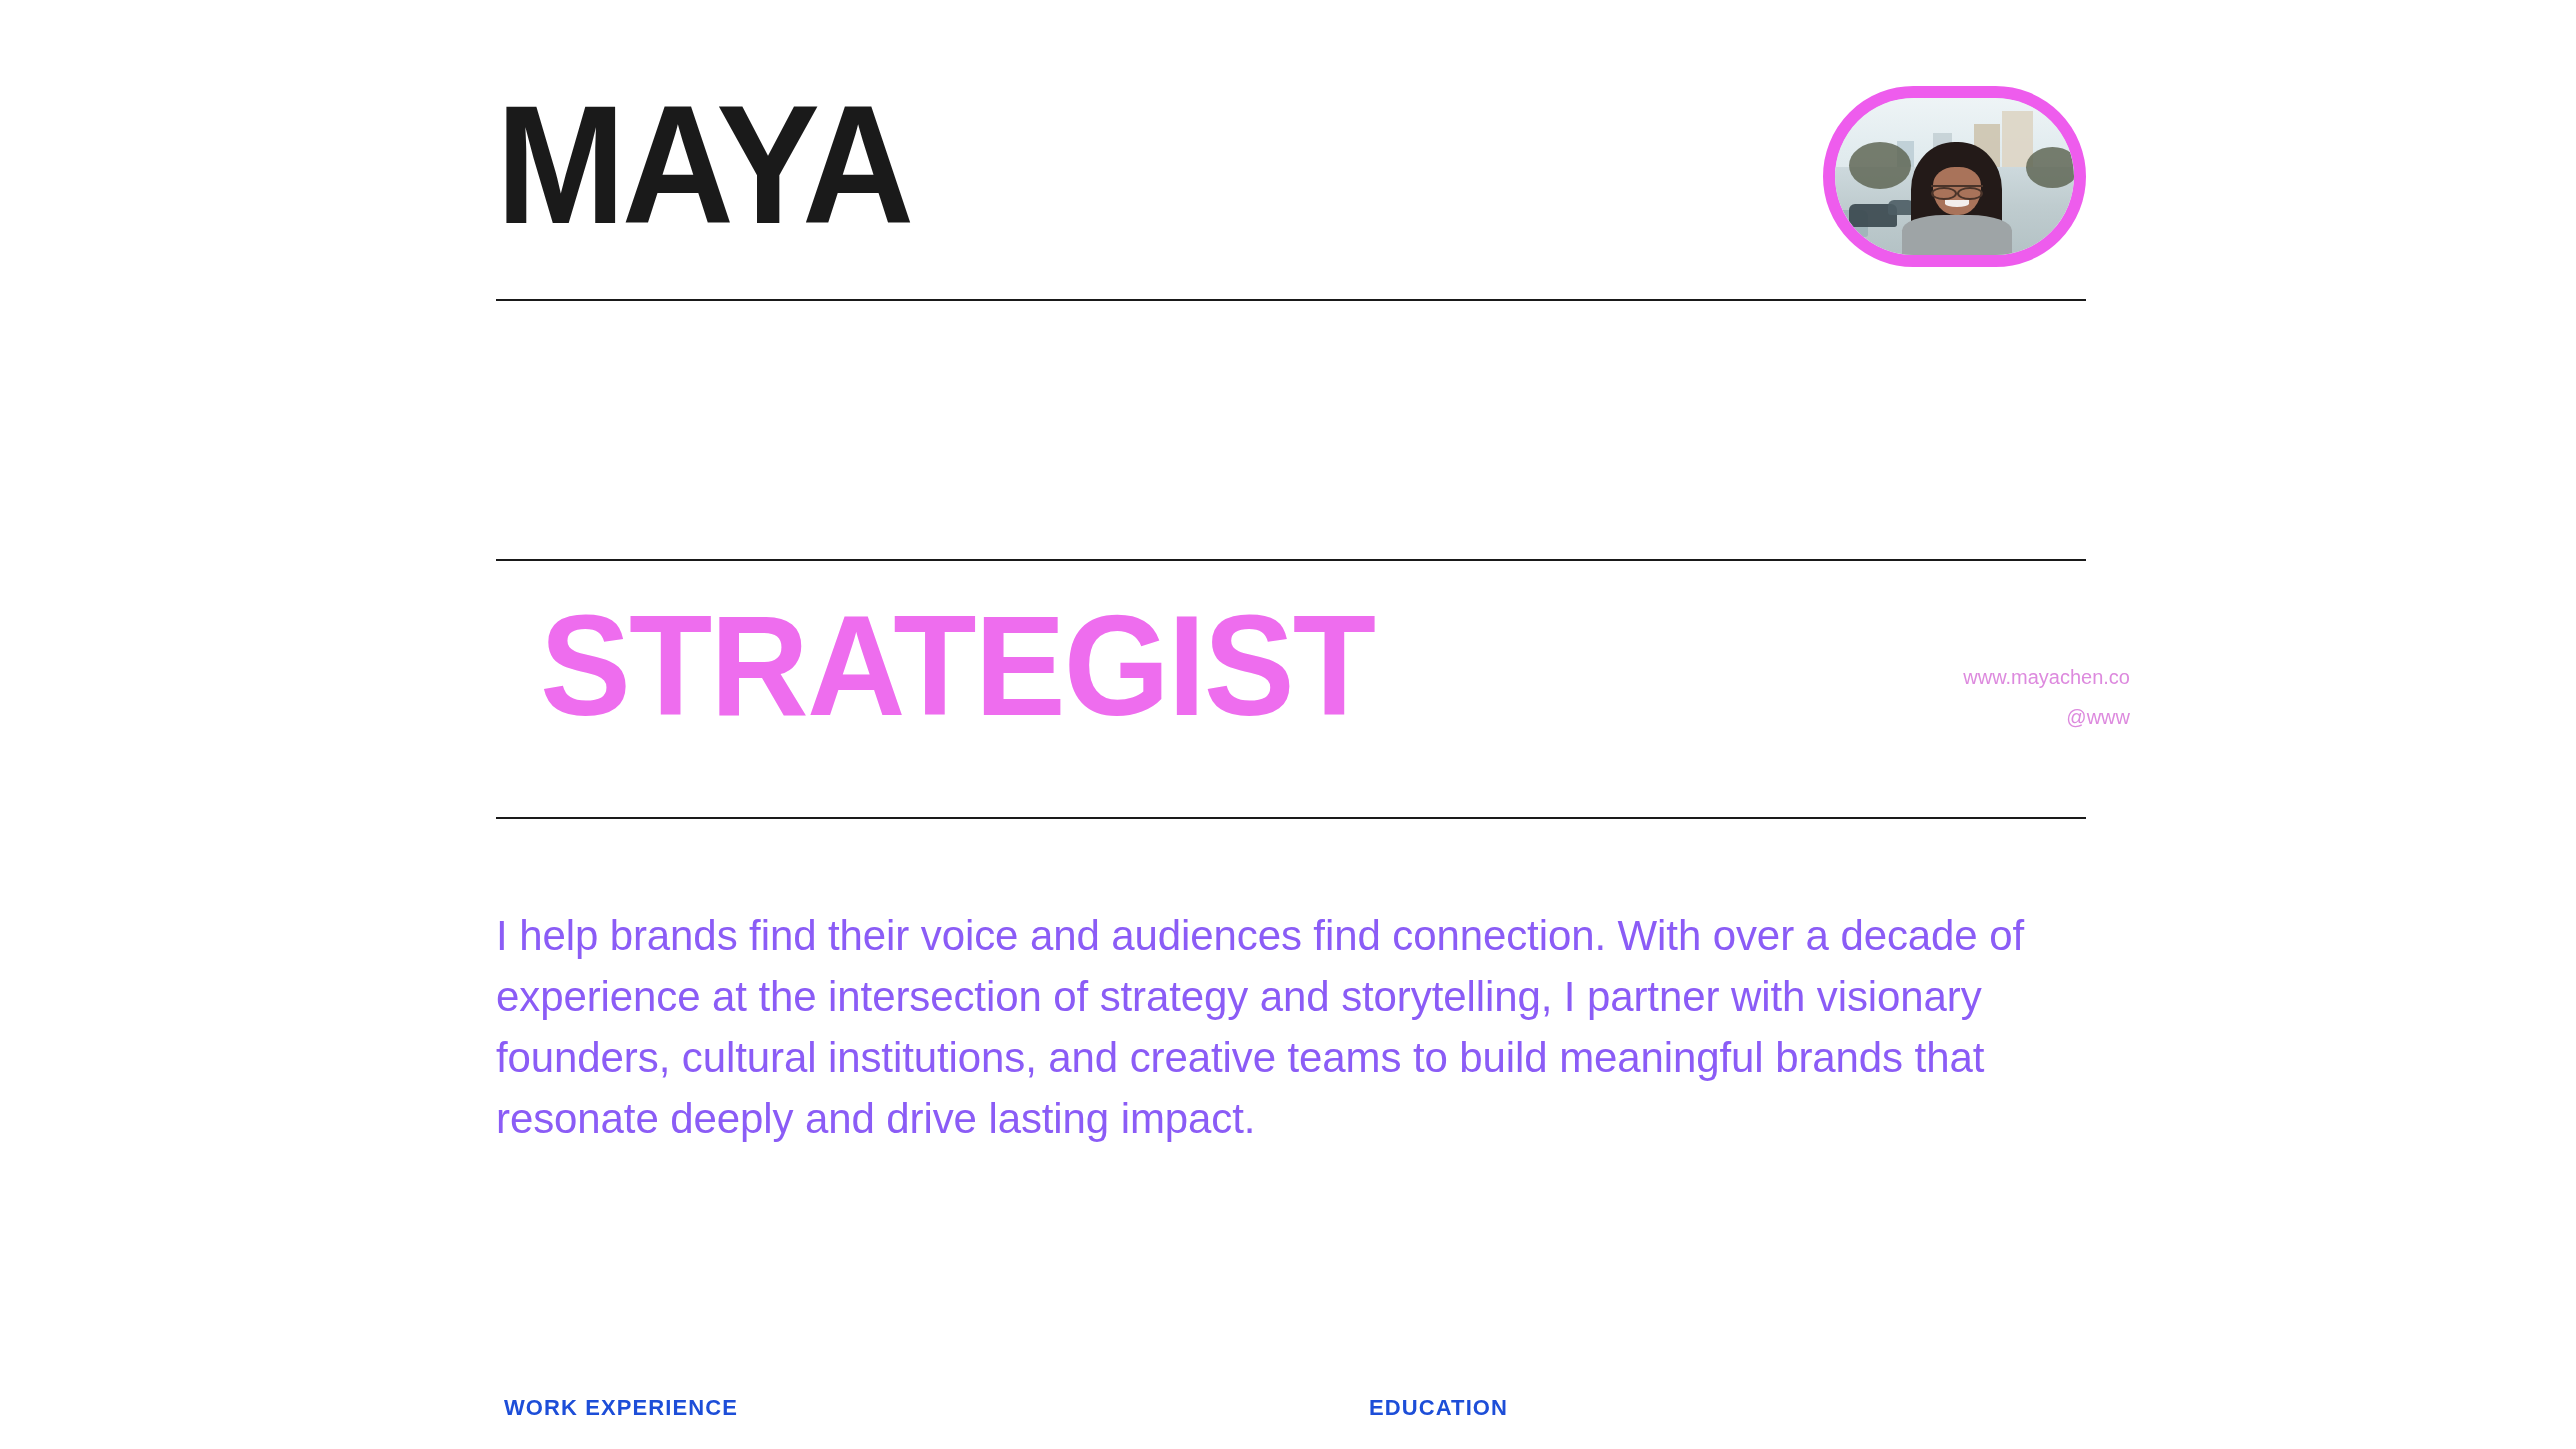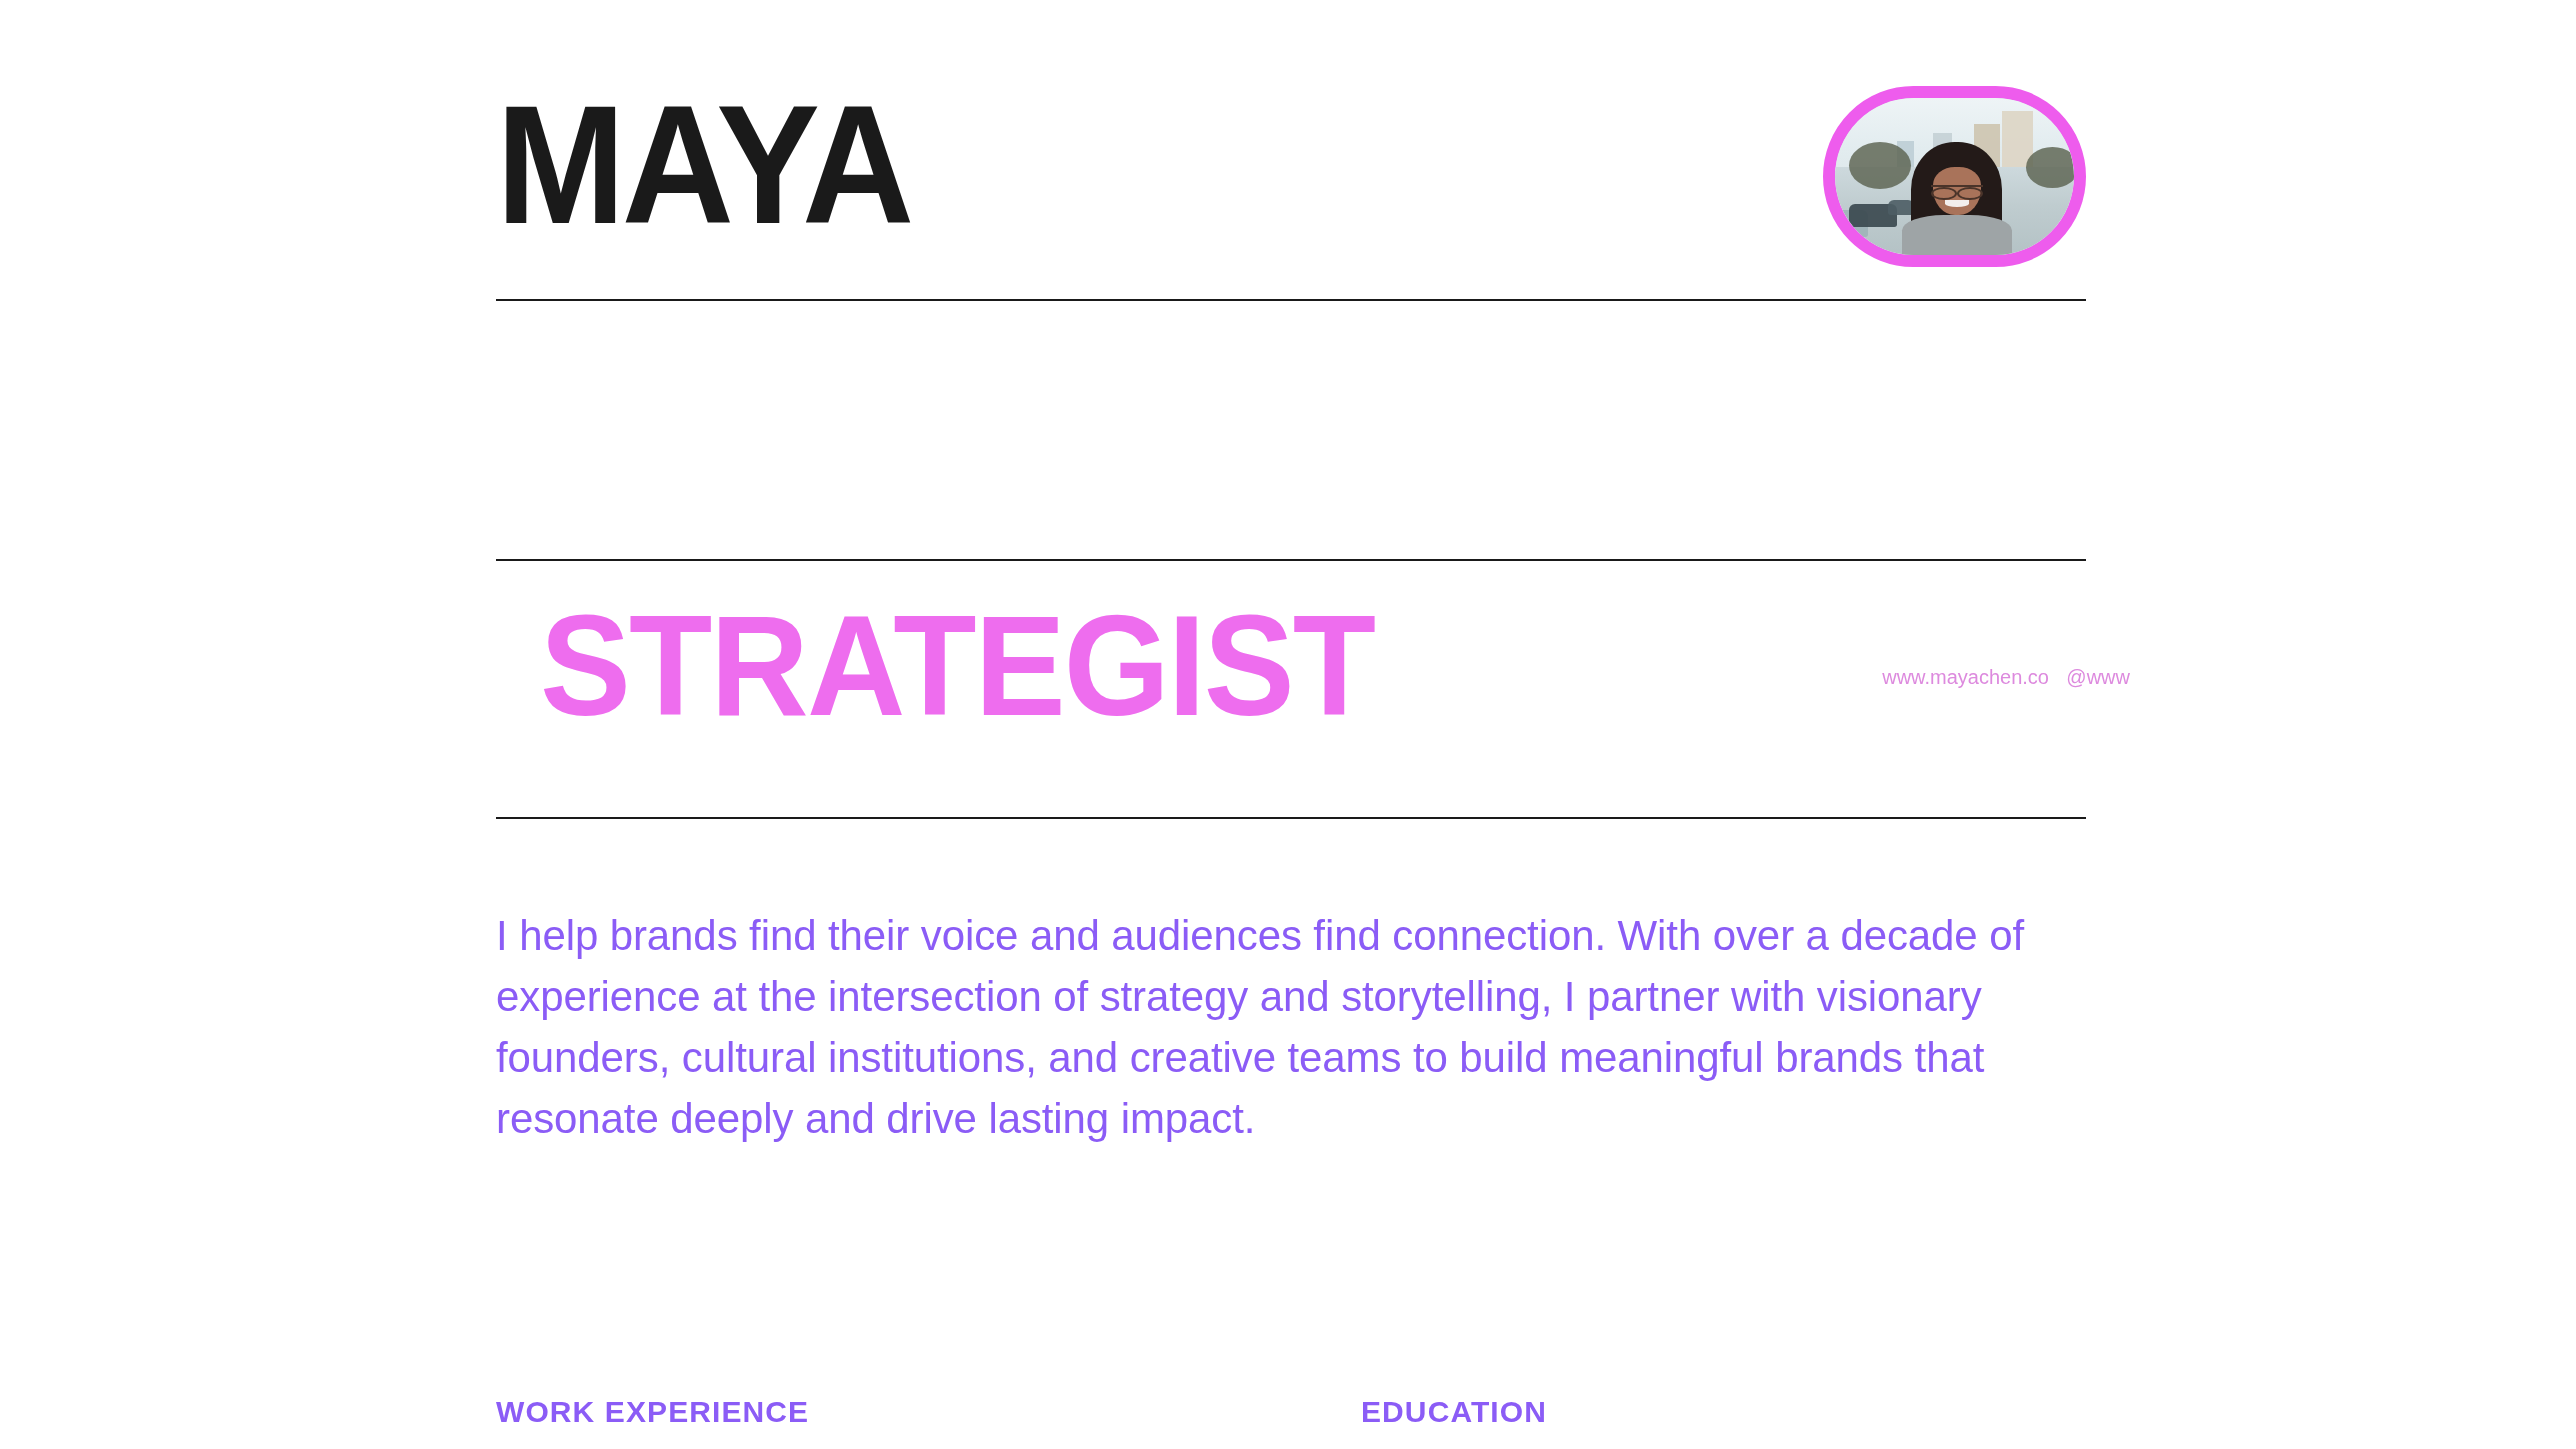--- a/index.html
+++ b/index.html
@@ -234,21 +234,21 @@
     line-height: 0.88;
     letter-spacing: -2px;
     color: #ee6dee;
     transform: scaleX(0.96);
     transform-origin: left top;
     white-space: nowrap;
   }
 
   .links-block {
     display: flex;
-    flex-direction: row;
+    flex-direction: column;
     gap: 17.4px;
     text-align: right;
     padding-top: 62px;
   }
 
   .link-line {
     font-family: "Liberation Sans Narrow", "Liberation Sans", sans-serif;
     font-size: 20px;
     font-weight: 400;
     color: #dd8ade;
@@ -275,25 +275,26 @@
     left: 496px;
     top: 1395px;
     width: 1590px;
     height: 54px;
   }
 
   .section-label {
     position: absolute;
     top: 0;
     font-family: "Liberation Sans Narrow", "Liberation Sans", sans-serif;
-    font-size: 30px;
+    font-size: 22px;
     font-weight: 700;
     letter-spacing: 1.1px;
-    color: #8b5cf6;
-    white-space: nowrap;
+    color: #1d4ed8;
+    white-space: nowrap;
+    margin-left: 8px;
   }
   .label-work { left: 0; }
   .label-edu  { left: 865px; }
 </style>
 </head>
 <body>
 
 <div class="resume-page">
 
   <div class="row-name-top">

